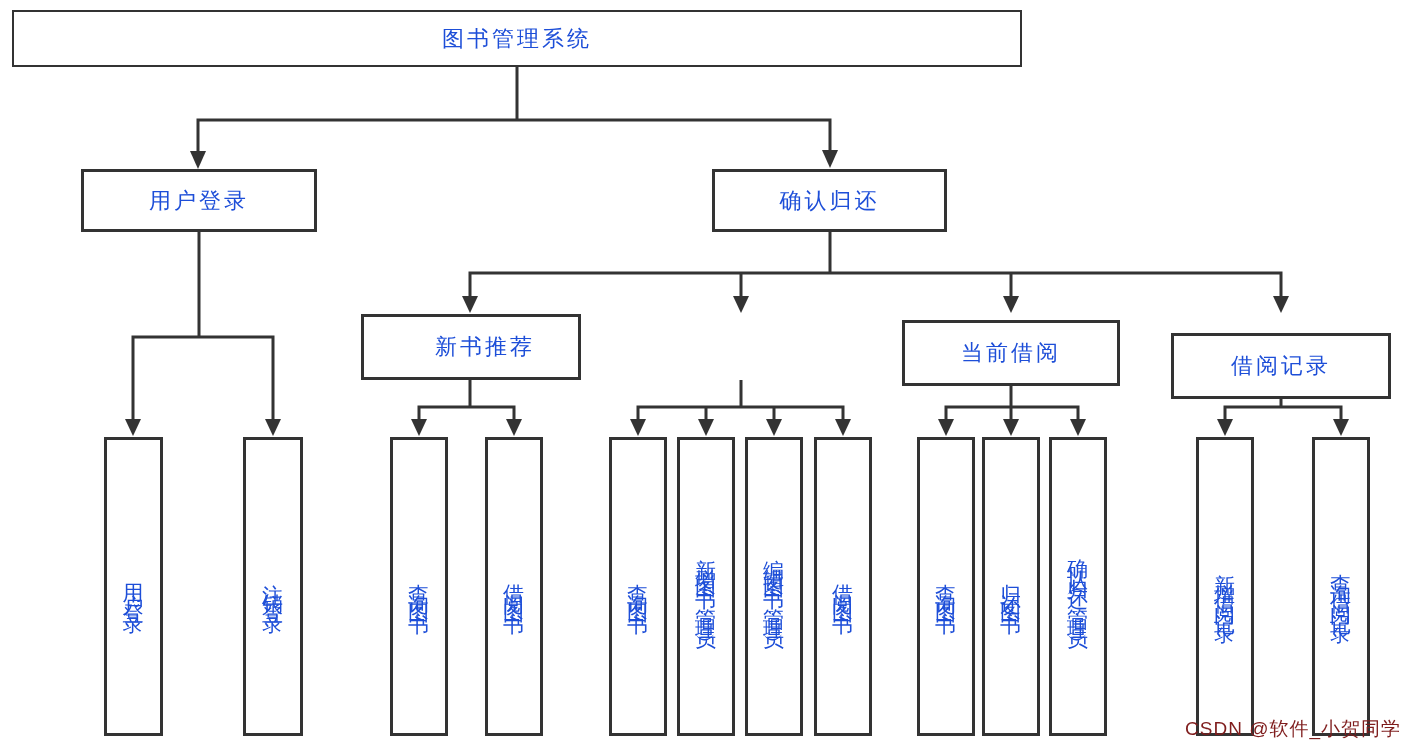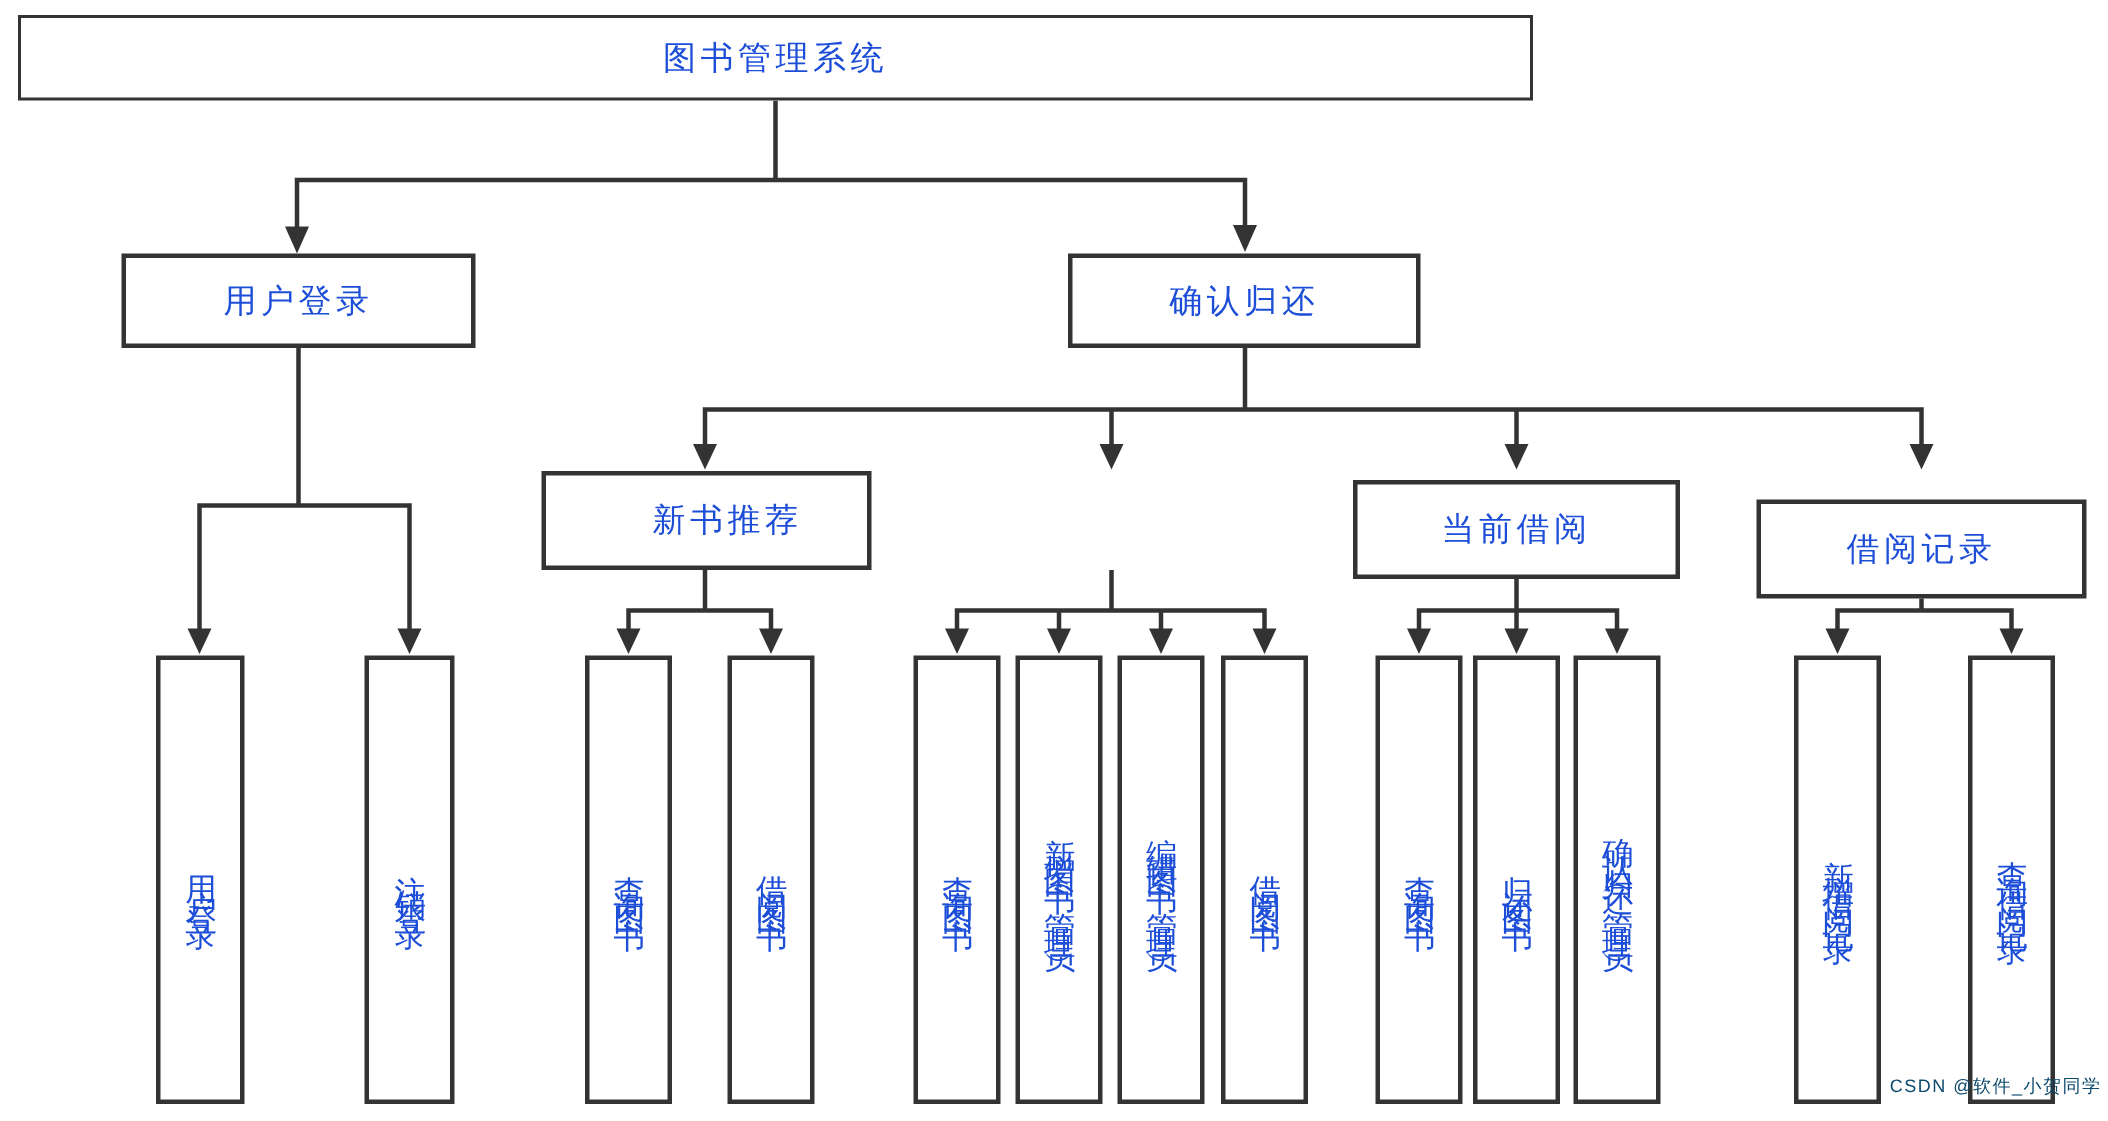--- a/index.html
+++ b/index.html
@@ -36,23 +36,23 @@
     text-orientation: mixed;
     font-size: 21px;
     letter-spacing: 10px;
     line-height: 1;
     white-space: nowrap;
   }
   .watermark {
     position: absolute;
     right: 4px;
     top: 716px;
-    font-size: 12px;
+    font-size: 19px;
     letter-spacing: 1px;
-    color: #0c4a6e;
+    color: #7f1d1d;
     white-space: nowrap;
   }
 </style>
 </head>
 <body>
 
 <div class="canvas">
 
   <svg class="connectors" viewBox="0 0 1405 747" xmlns="http://www.w3.org/2000/svg">
     <g stroke="#333333" stroke-width="3" fill="none">

